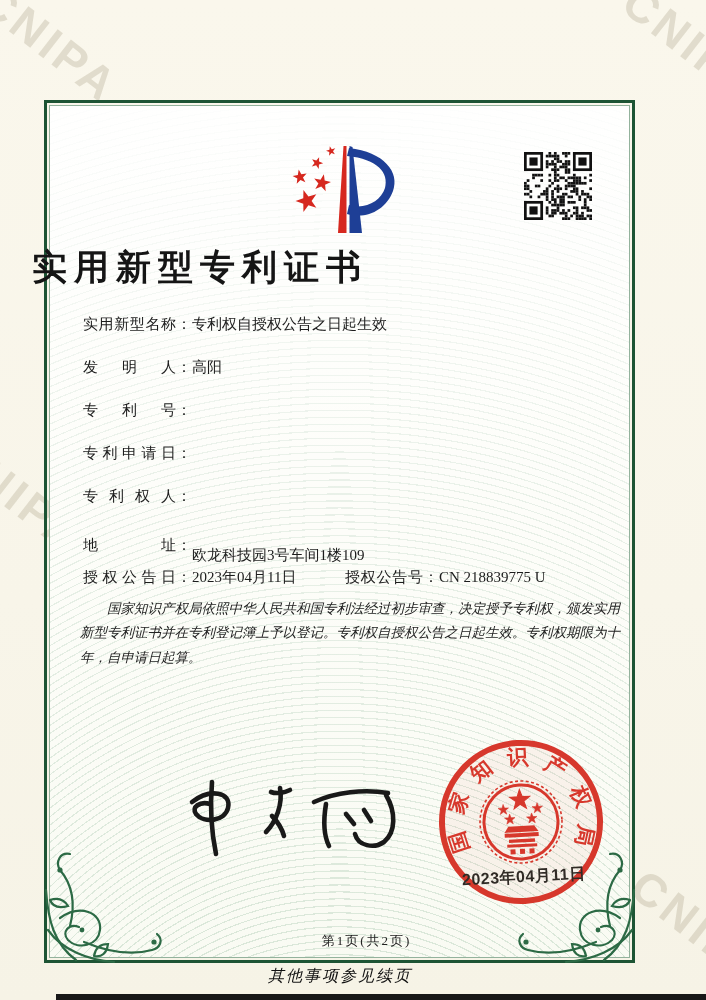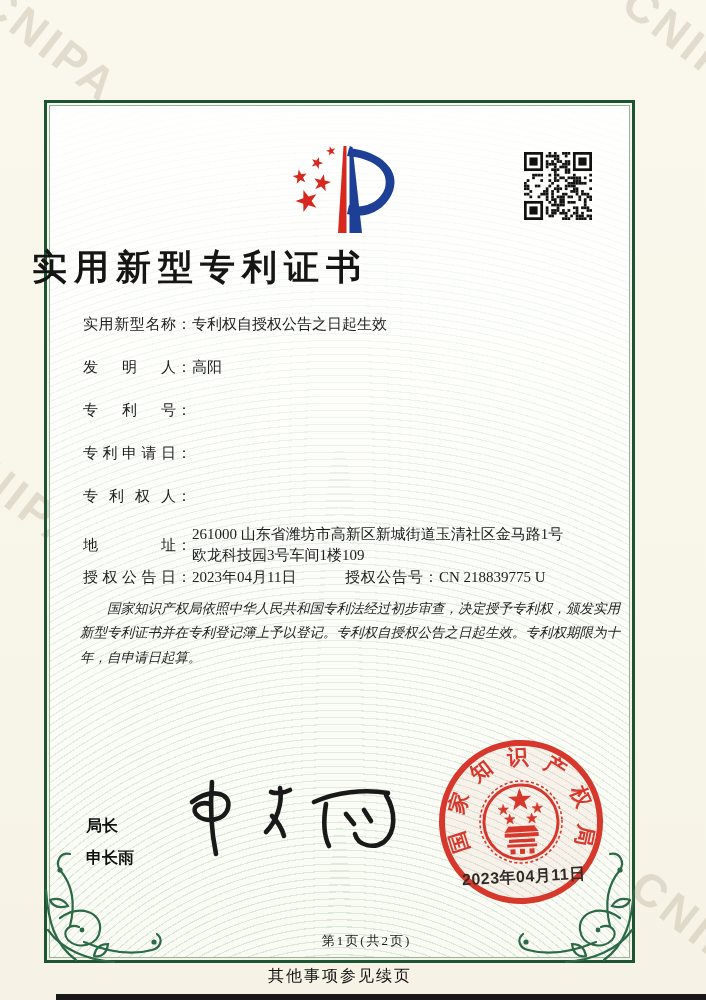--- a/index.html
+++ b/index.html
@@ -54,21 +54,21 @@
           font-weight:700;font-size:16px;color:#111;line-height:2.0;}
   #sig-svg{position:absolute;left:168px;top:768px;z-index:4;}
 
   
   #seal{position:absolute;left:431px;top:732px;z-index:5;opacity:0.92;
         transform:rotate(-3deg);}
 
   
   #page-ind{position:absolute;left:44px;top:932px;width:645px;text-align:center;
             font-size:13px;color:#222;z-index:4;letter-spacing:2px;}
-  #cont-note{position:absolute;left:268px;top:966px;
+  #cont-note{position:absolute;left:268px;top:966px;font-style:italic;
              font-size:16px;color:#111;z-index:4;letter-spacing:2px;}
   #scan-edge{position:absolute;left:56px;top:994px;width:650px;height:6px;
              background:#181818;z-index:6;}
 </style>
 </head>
 <body>
 
 <div id="page">
 
   <div class="wm" style="left:-30px;top:16px">CNIPA</div>
@@ -364,42 +364,38 @@
     <span class="flabel">专利申请日</span>
     <span class="fcolon">：</span>
   </div>
   <div class="frow" style="top:486px">
     <span class="flabel">专利权人</span>
     <span class="fcolon">：</span>
   </div>
   <div class="frow" style="top:524px">
     <span class="flabel">地址</span>
     <span class="fcolon">：</span>
-    <span class="fvalue"><span>261000 山东省潍坊市高新区新城街道玉清社区金马路1号</span><br>
+    <span class="fvalue"><br>
       <span>欧龙科技园3号车间1楼109</span></span>
   </div>
   <div class="frow" style="top:567px">
     <span class="flabel">授权公告日</span>
     <span class="fcolon">：</span>
     <span class="fvalue">2023年04月11日</span>
     <span class="pair2">
       <span class="flabel">授权公告号</span>
       <span class="fcolon">：</span>
       <span class="fvalue">CN 218839775 U</span>
     </span>
   </div>
 
   <div id="body-text">
     <p>国家知识产权局依照中华人民共和国专利法经过初步审查，决定授予专利权，颁发实用新型专利证书并在专利登记簿上予以登记。专利权自授权公告之日起生效。专利权期限为十年，自申请日起算。</p>
   </div>
 
-  <div id="signer">
-    <div>局长</div>
-    <div>申长雨</div>
-  </div>
 
   <svg id="sig-svg" width="250" height="100" viewBox="0 0 250 100">
     <g stroke="#191919" fill="none" stroke-width="4.6" stroke-linecap="round" stroke-linejoin="round">
       <path d="M44,14 C42,38 43,62 48,86"></path>
       <path d="M24,34 C42,20 64,24 60,40 C57,53 36,56 28,46 C23,39 32,33 42,36"></path>
       <path d="M103,24 C108,26 116,25 122,22"></path>
       <path d="M112,20 C115,36 108,54 98,64"></path>
       <path d="M104,48 C110,54 114,61 116,68"></path>
       <path d="M146,34 C168,24 196,21 220,25"></path>
       <path d="M158,36 C155,54 156,68 161,78"></path>

